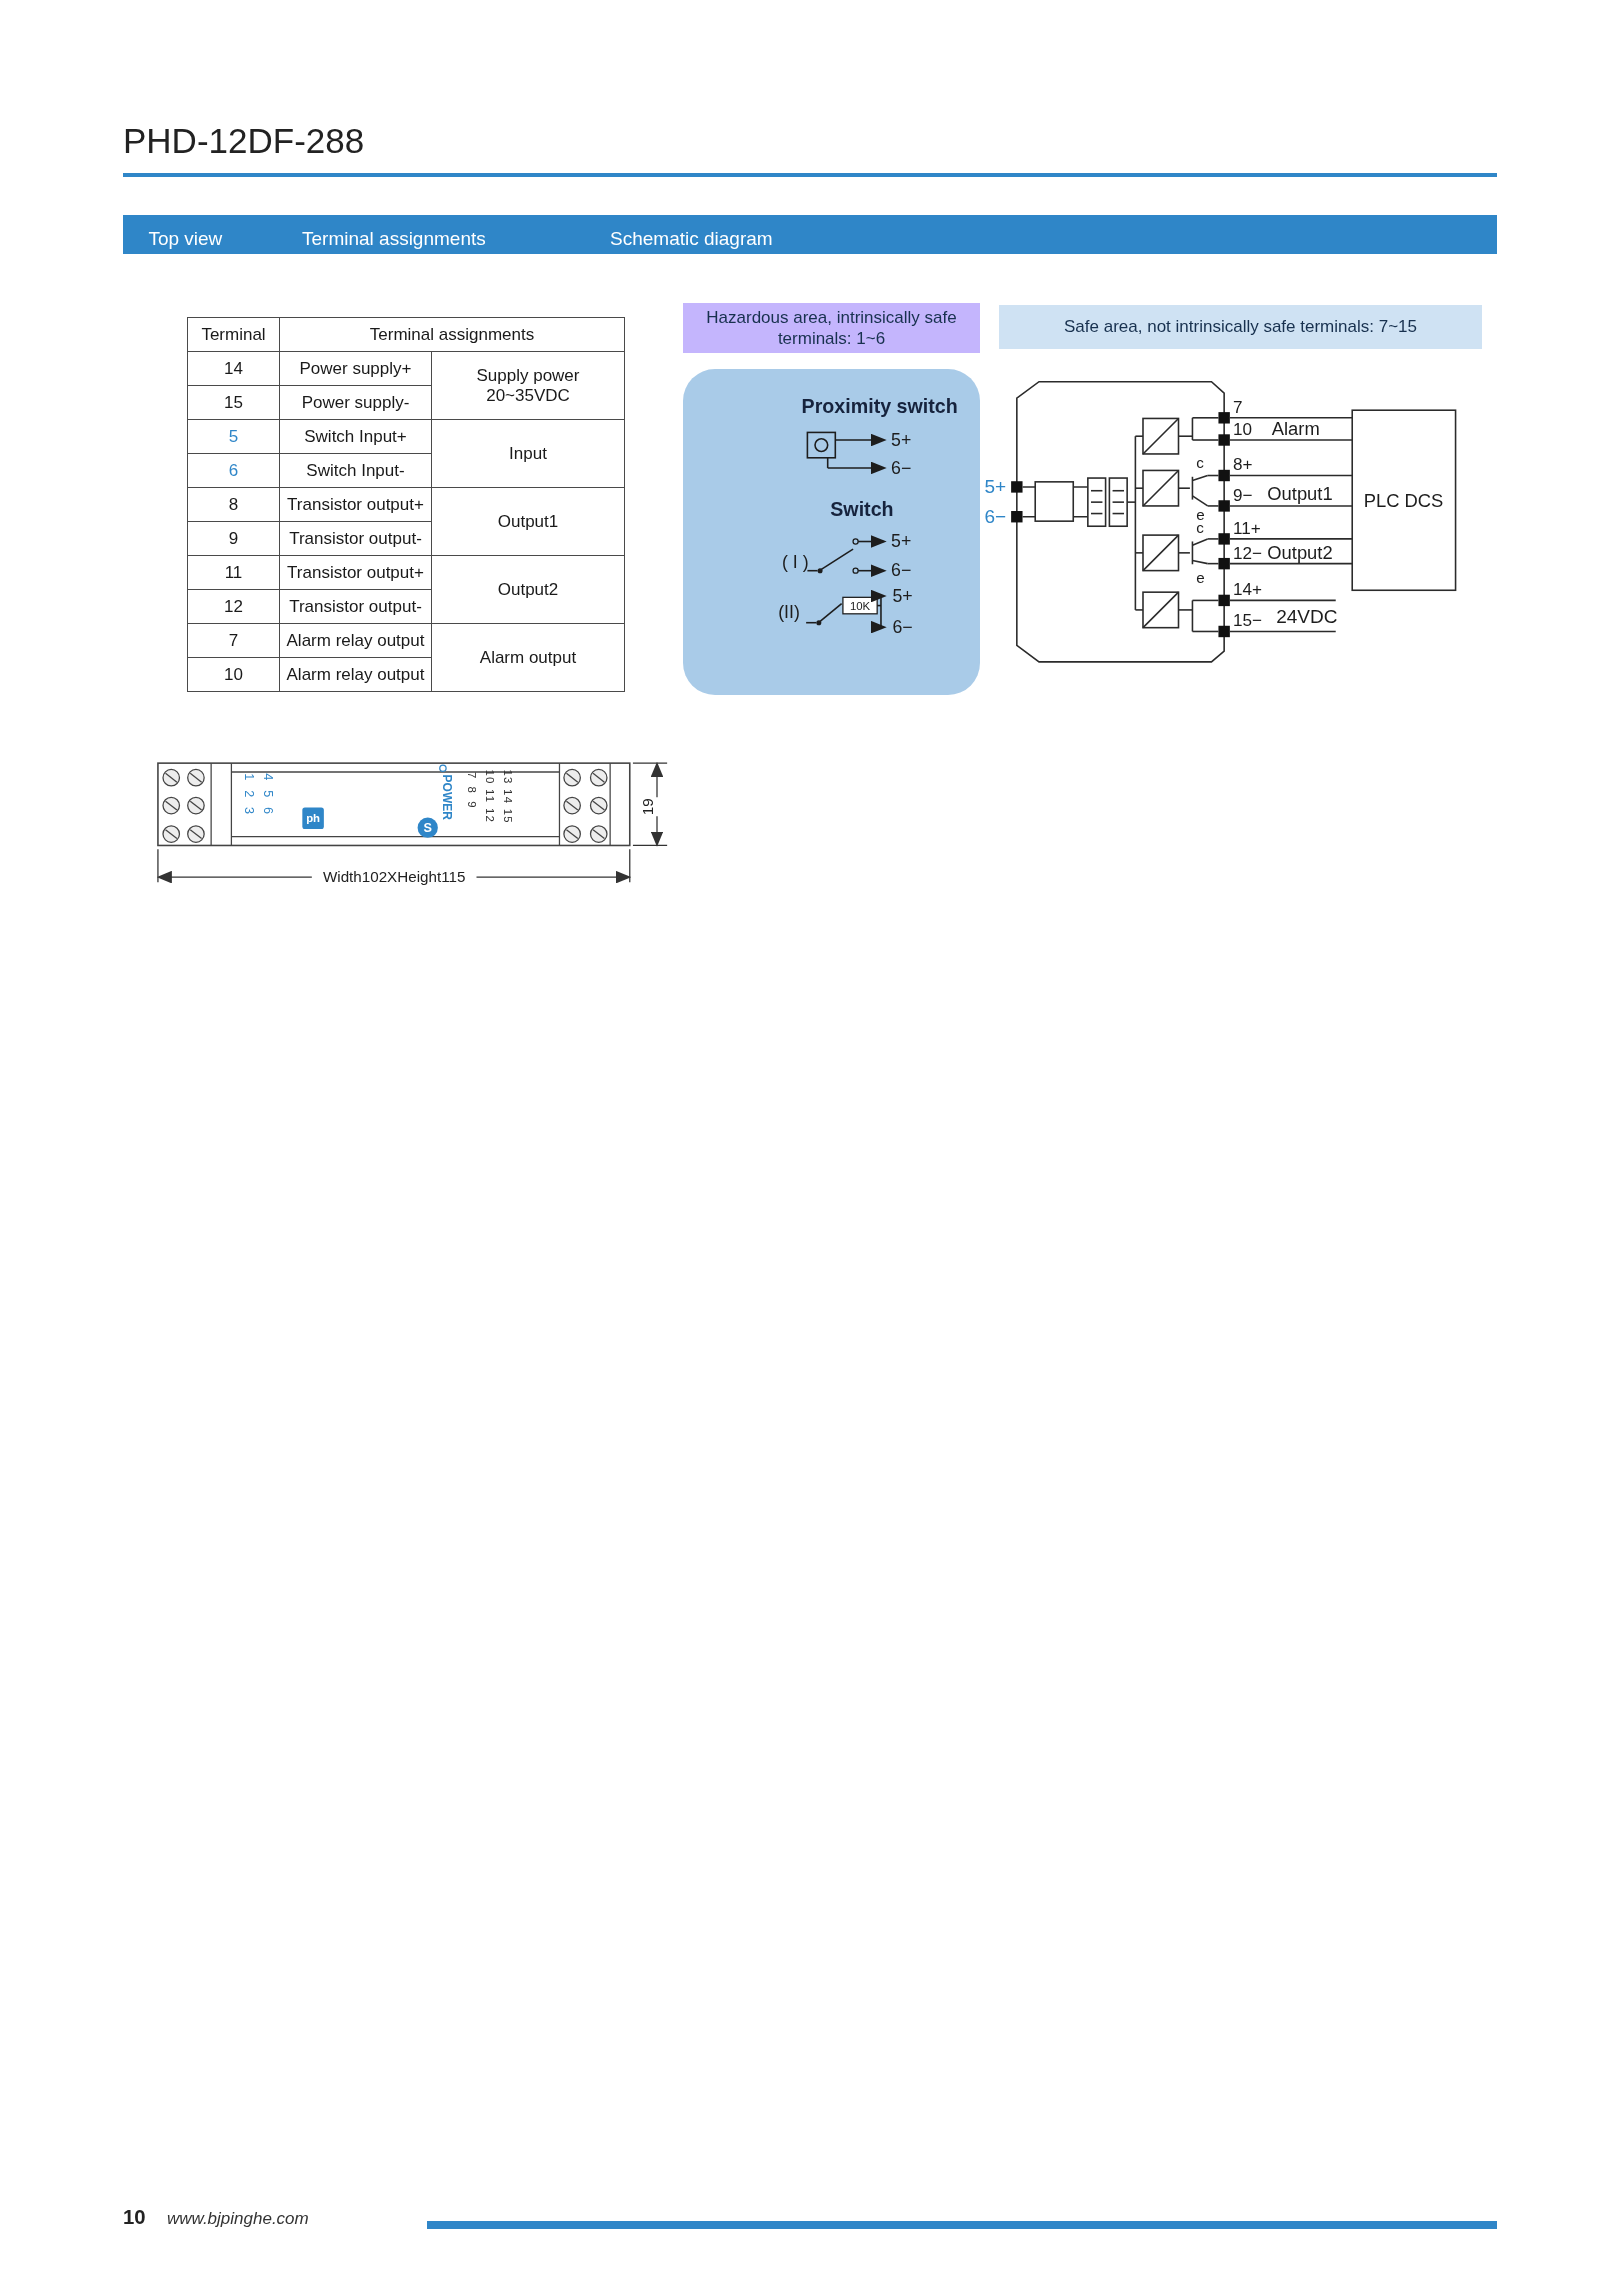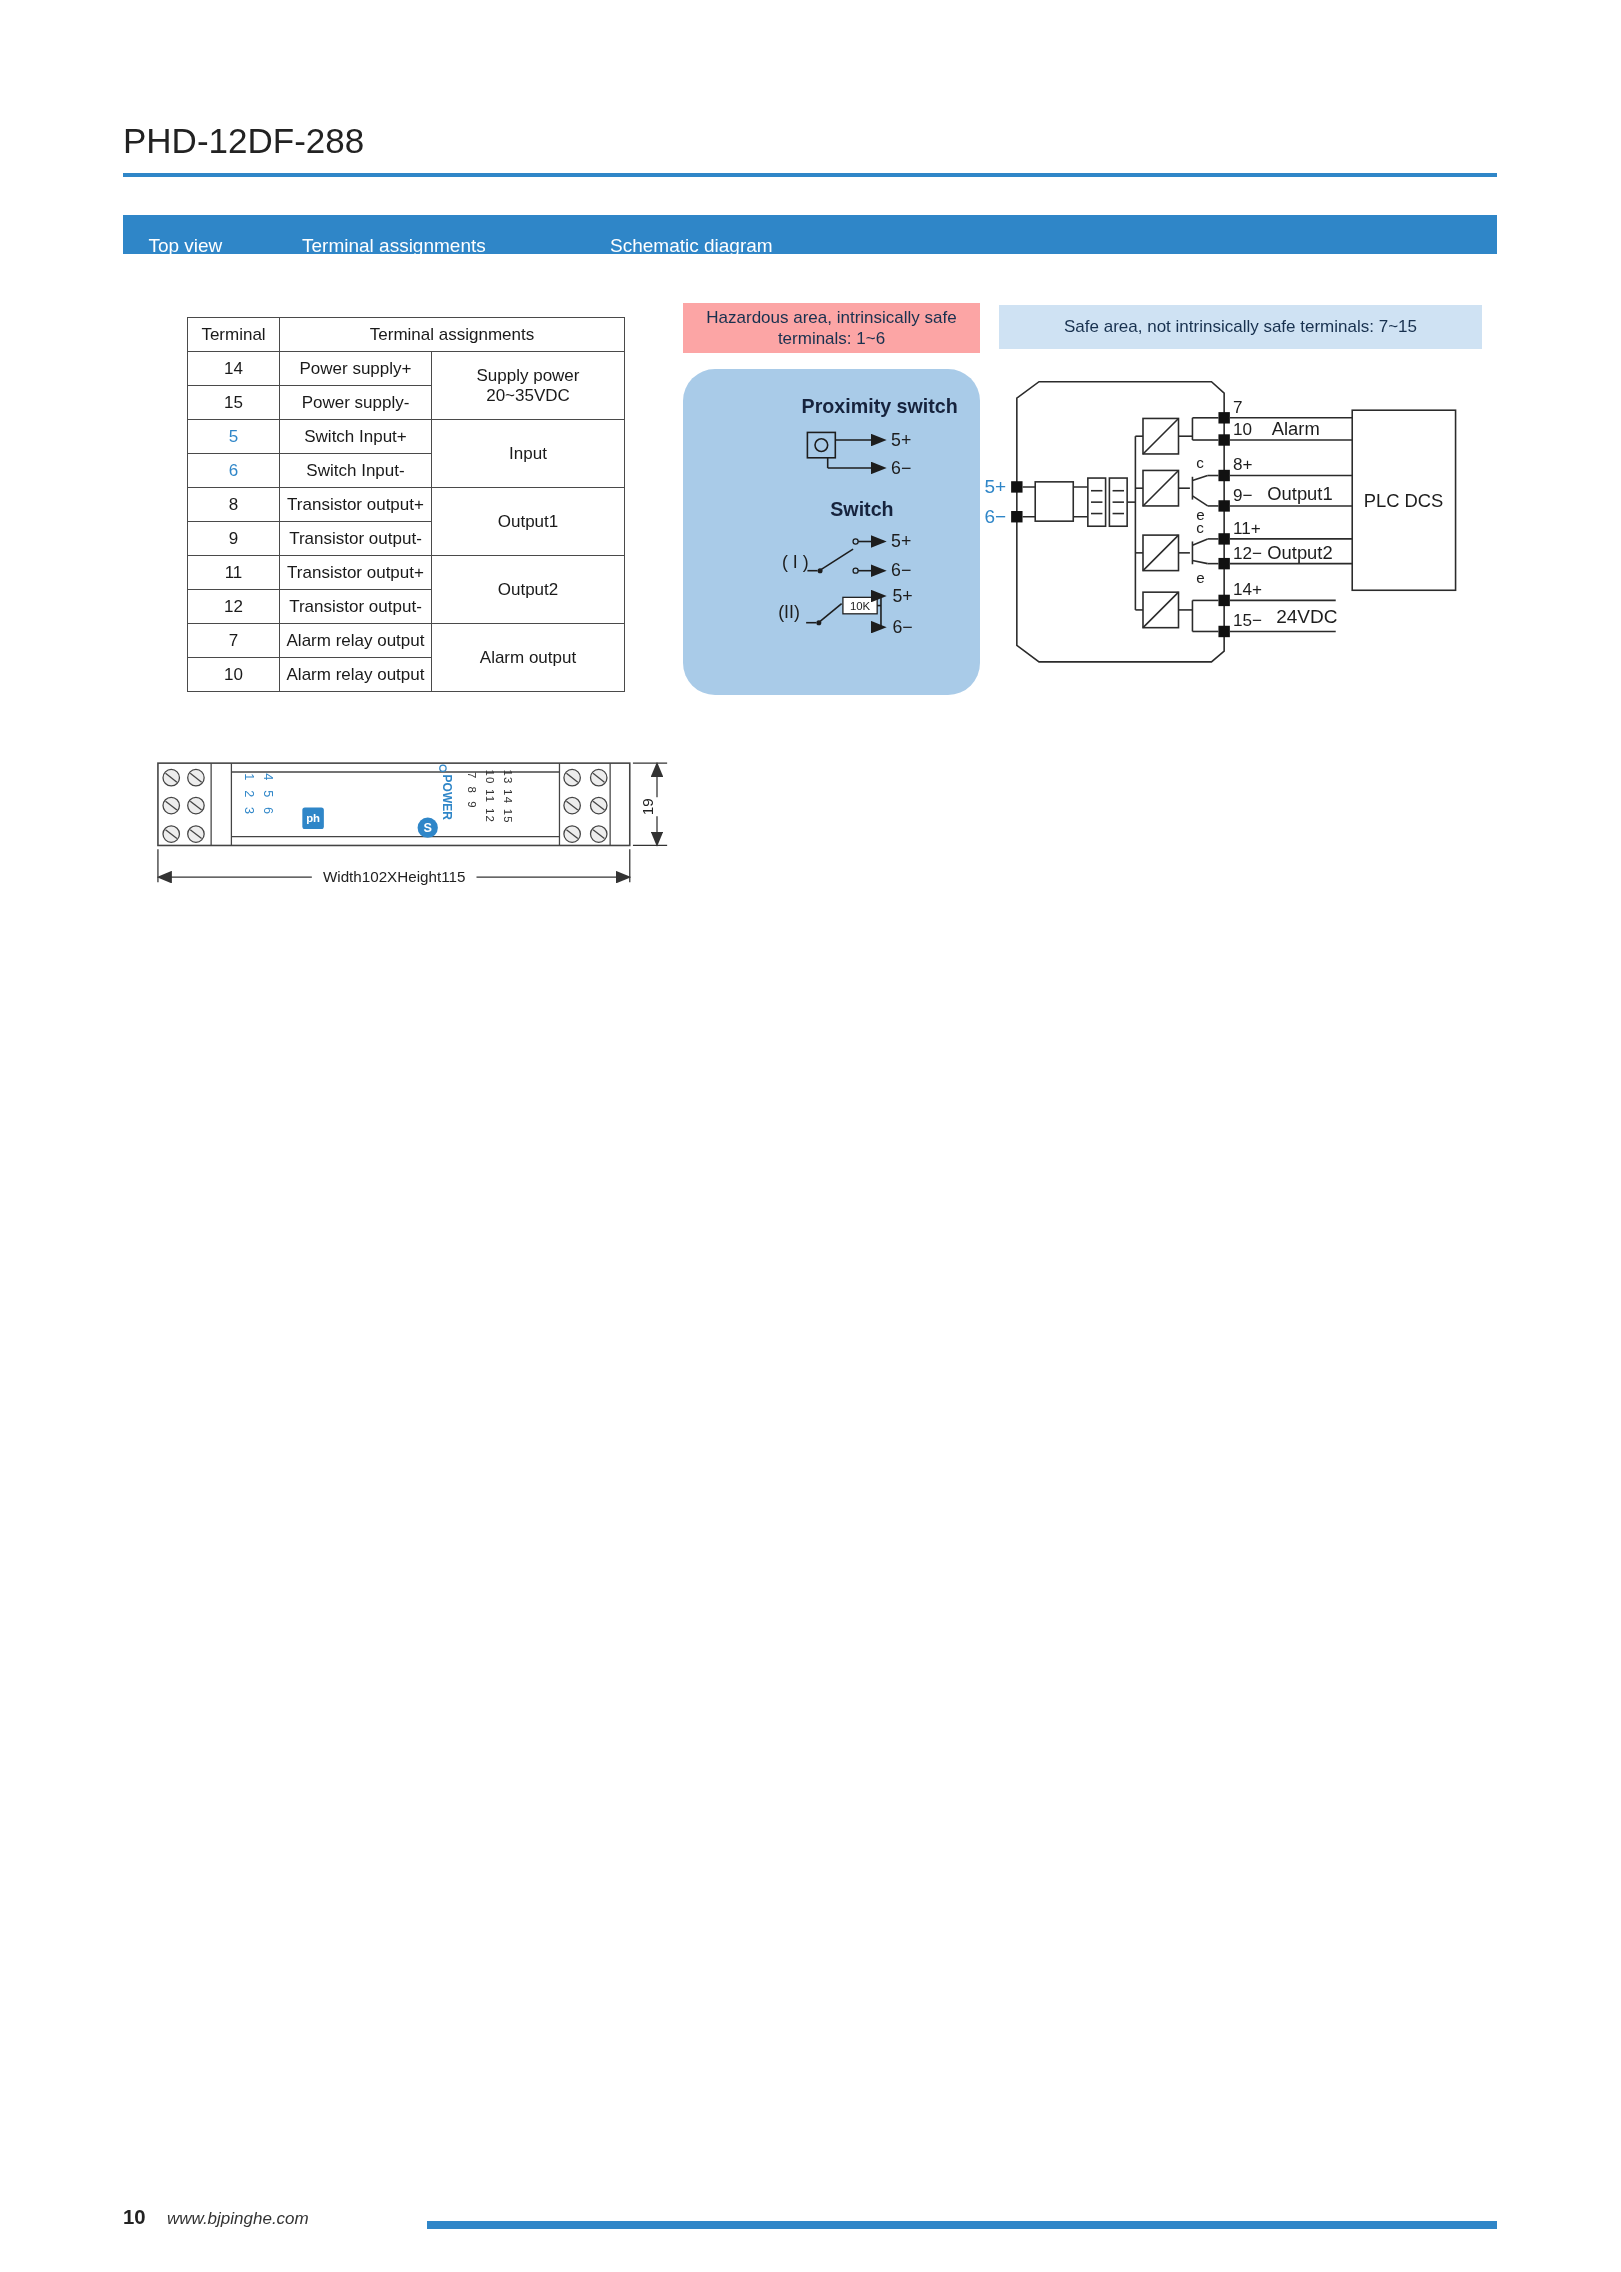--- a/index.html
+++ b/index.html
@@ -3,30 +3,30 @@
 <meta charset="utf-8">
 <style>
   html,body{margin:0;padding:0;background:#fff;}
   .page{position:relative;width:1621px;height:2273px;background:#ffffff;
         font-family:"Liberation Sans",sans-serif;overflow:hidden;color:#1a1a1a;}
   .abs{position:absolute;}
   .title{left:123px;top:71px;font-size:36px;color:#222;}
   .model{left:123px;top:121px;font-size:35px;color:#222;}
   .rule{left:123px;top:173px;width:1374px;height:3.8px;background:#2f86c8;}
   .tabbar{left:123px;top:215px;width:1374px;height:39px;background:#2f86c8;}
-  .tab{position:absolute;top:11px;height:39px;line-height:39px;color:#ffffff;font-size:19px;white-space:nowrap;}
+  .tab{position:absolute;top:4px;height:39px;line-height:39px;color:#ffffff;font-size:19px;white-space:nowrap;}
   .tab1{left:25.4px;} .tab2{left:179px;} .tab3{left:439px;margin-left:48px;}
   .tblwrap{left:163px;top:317px;}
   table.tbl{border-collapse:collapse;table-layout:fixed;font-size:17px;color:#1a1a1a;margin-left:24px;}
   .tbl th,.tbl td{border:1.3px solid #4a4a4a;text-align:center;vertical-align:middle;
        padding:0 2.5px;height:33px;font-weight:normal;overflow:hidden;white-space:nowrap;}
   .tbl .blue{color:#2f86c8;}
   .panelbox{display:flex;align-items:center;justify-content:center;text-align:center;
        font-size:17px;color:#18314f;line-height:1.25;}
-  .hazard{left:683px;top:303px;width:297px;height:50px;background:#fca5a5;}
+  .hazard{left:683px;top:303px;width:297px;height:50px;background:#c4b5fd;}
   .safe{left:999px;top:305px;width:483px;height:44px;background:#cfe2f3;}
   .leftpanel{left:683px;top:369px;width:297px;height:326px;background:#a9cbe8;border-radius:32px;}
   .rightsch{left:983px;top:369px;width:514px;height:317px;}
   .topview{left:156px;top:753px;width:527px;height:152px;}
   .footer-num{left:123px;top:2206px;font-size:20.3px;font-weight:bold;color:#222;}
   .footer-site{left:167px;top:2209px;font-size:17px;font-style:italic;color:#333;}
   .footer-bar{left:427px;top:2221px;width:1070px;height:8.3px;background:#2f86c8;}
   svg text{font-family:"Liberation Sans",sans-serif;}
 </style>
 </head>

